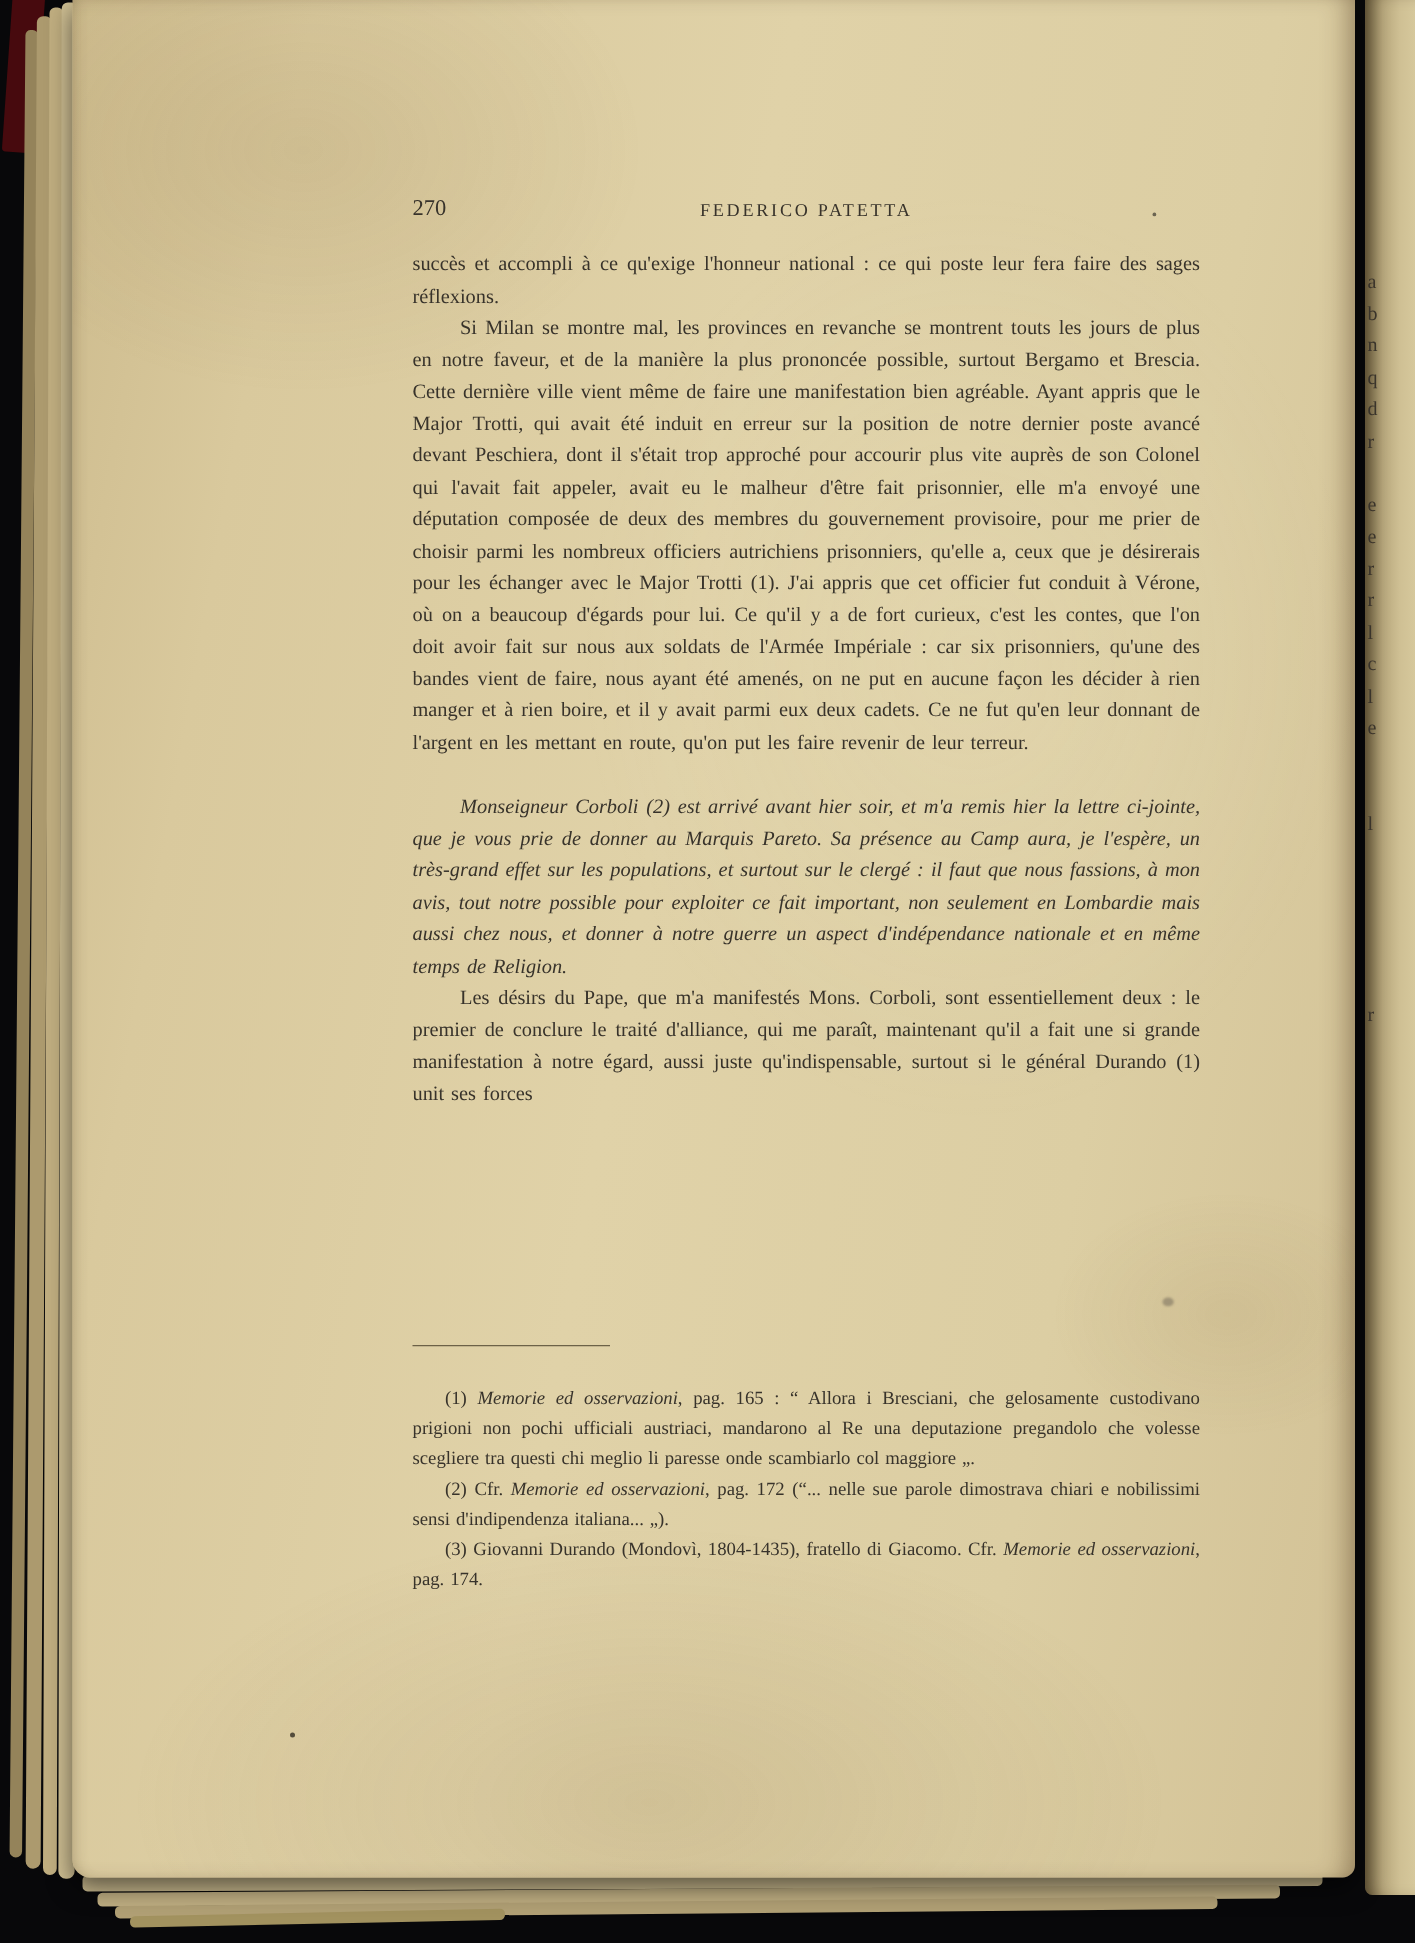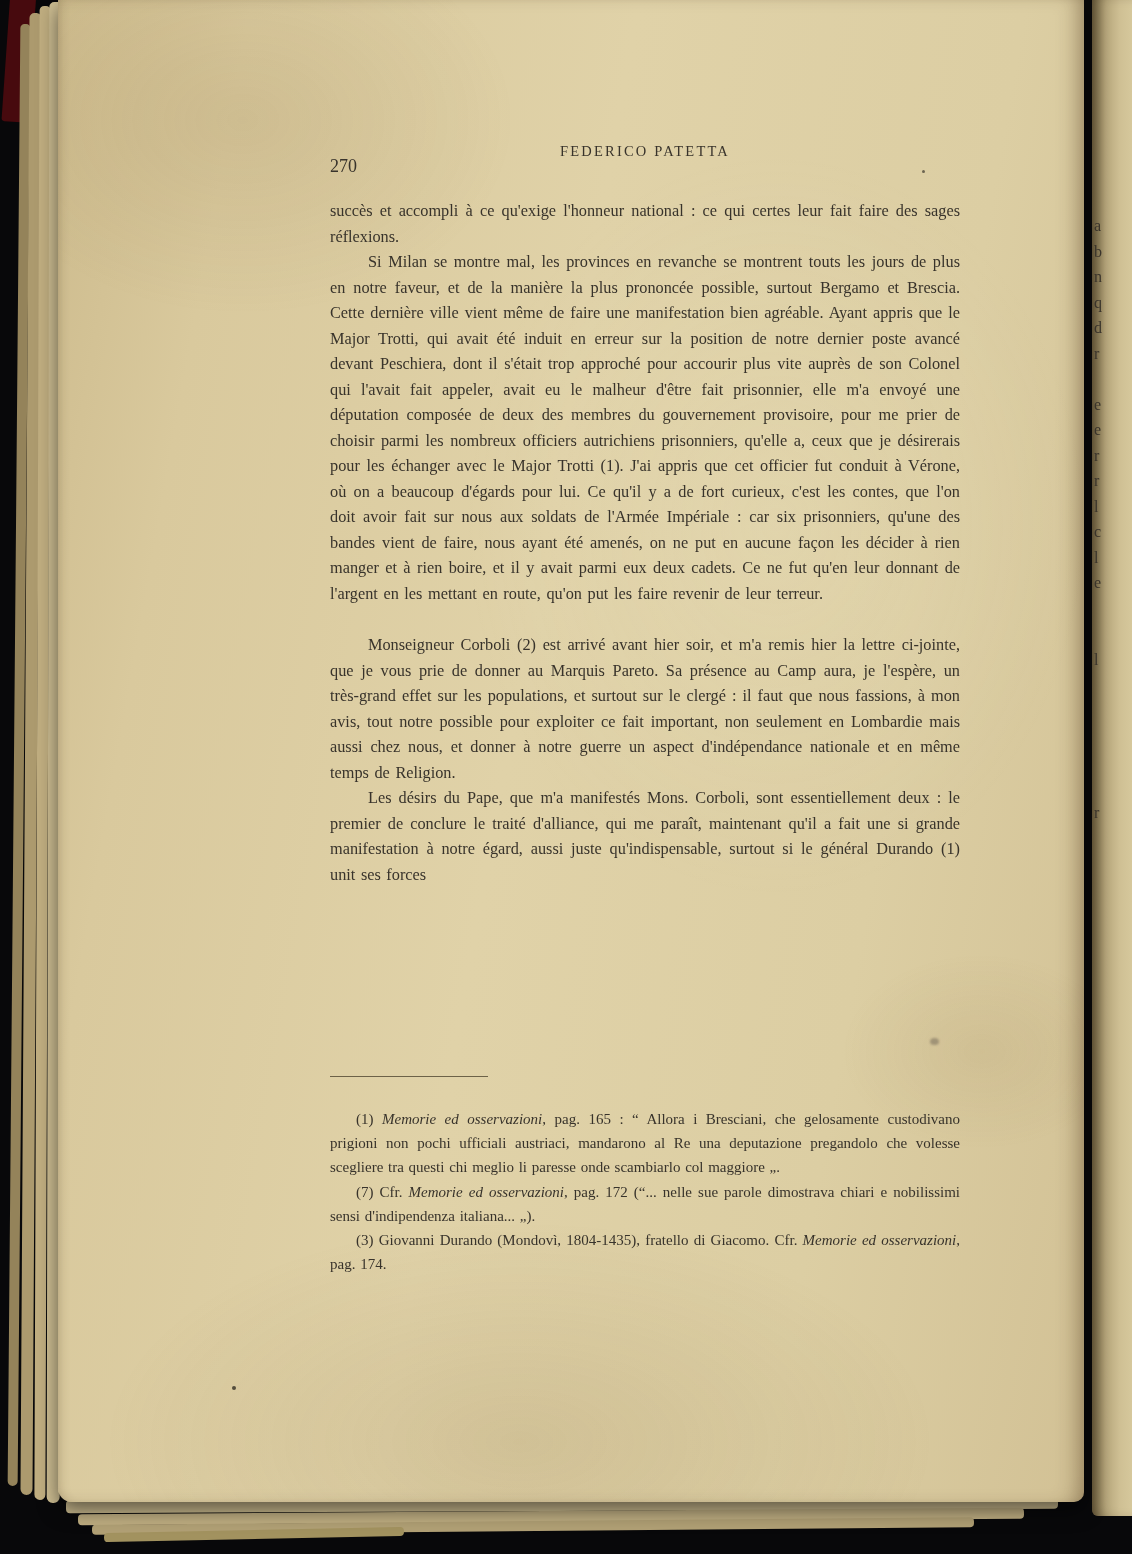--- a/index.html
+++ b/index.html
@@ -37,29 +37,29 @@
                 inset 8px 0 12px -8px rgba(60,40,15,.3),
                 0 8px 20px rgba(0,0,0,.55); }
   .page::before { content:""; position:absolute; inset:0; border-radius:inherit; pointer-events:none;
     background:
       radial-gradient(ellipse 420px 300px at 18% 8%,  rgba(110,80,35,.10), transparent 65%),
       radial-gradient(ellipse 520px 620px at 70% 35%, rgba(255,250,225,.12), transparent 60%),
       radial-gradient(ellipse 640px 340px at 45% 96%, rgba(110,80,35,.12), transparent 65%),
       radial-gradient(ellipse 200px 140px at 90% 70%, rgba(120,90,40,.08), transparent 70%); }
 
   .page-number { position:absolute; left:272px; top:156px; font-size:18px; color:var(--ink,#38332b); }
-  .running-header { position:absolute; left:272px; top:143px; width:630px; text-align:center;
+  .running-header { position:absolute; left:272px; top:161px; width:630px; text-align:center;
     font-size:14.5px; letter-spacing:2.2px; color:var(--ink,#38332b); }
 
   .body-text { position:absolute; left:272px; top:198px; width:630px;
     font-size:16.3px; line-height:25.5px; color:var(--ink,#38332b);
     text-align:justify; word-spacing:1.5px; }
   .body-text p { margin:0; }
   .body-text p.ind { text-indent:38px; }
-  .body-text p.gap { margin-top:26px; }
+  .body-text p.gap { margin-top:26px;font-style:italic; }
 
   .footnotes { position:absolute; left:272px; top:1076px; width:630px; color:var(--ink,#38332b); }
   .fn-rule { width:158px; height:0; border-top:1.5px solid rgba(70,60,40,.75); margin-bottom:30px; }
   .fn { margin:0; font-size:15px; line-height:24.2px; text-align:justify; text-indent:26px; word-spacing:1px; }
   .fn .it { font-style:italic; }
 
   .speck { position:absolute; border-radius:50%; }
   .sp1 { left:174px; top:1386px; width:4px; height:4px; background:rgba(50,45,35,.8); }
   .sp2 { left:872px; top:1038px; width:9px; height:7px; background:rgba(110,100,85,.5); filter:blur(1px); }
   .sp3 { left:864px; top:170px;  width:3px; height:3px; background:rgba(60,55,45,.7); }
@@ -87,31 +87,31 @@
   <div class="bstrip b2"></div>
   <div class="bstrip b3"></div>
   <div class="bstrip b4"></div>
 
   <div class="page">
 
     <div class="page-number">270</div>
     <div class="running-header">FEDERICO PATETTA</div>
 
     <div class="body-text">
-      <p class="cont">succès et accompli à ce qu'exige l'honneur national : ce qui certes leur fait faire des sages réflexions.</p>
+      <p class="cont">succès et accompli à ce qu'exige l'honneur national : ce qui poste leur fera faire des sages réflexions.</p>
       <p class="ind">Si Milan se montre mal, les provinces en revanche se montrent touts les jours de plus en notre faveur, et de la manière la plus prononcée possible, surtout Bergamo et Brescia. Cette dernière ville vient même de faire une manifestation bien agréable. Ayant appris que le Major Trotti, qui avait été induit en erreur sur la position de notre dernier poste avancé devant Peschiera, dont il s'était trop approché pour accourir plus vite auprès de son Colonel qui l'avait fait appeler, avait eu le malheur d'être fait prisonnier, elle m'a envoyé une députation composée de deux des membres du gouvernement provisoire, pour me prier de choisir parmi les nombreux officiers autrichiens prisonniers, qu'elle a, ceux que je désirerais pour les échanger avec le Major Trotti (1). J'ai appris que cet officier fut conduit à Vérone, où on a beaucoup d'égards pour lui. Ce qu'il y a de fort curieux, c'est les contes, que l'on doit avoir fait sur nous aux soldats de l'Armée Impériale : car six prisonniers, qu'une des bandes vient de faire, nous ayant été amenés, on ne put en aucune façon les décider à rien manger et à rien boire, et il y avait parmi eux deux cadets. Ce ne fut qu'en leur donnant de l'argent en les mettant en route, qu'on put les faire revenir de leur terreur.</p>
       <p class="ind gap">Monseigneur Corboli (2) est arrivé avant hier soir, et m'a remis hier la lettre ci-jointe, que je vous prie de donner au Marquis Pareto. Sa présence au Camp aura, je l'espère, un très-grand effet sur les populations, et surtout sur le clergé : il faut que nous fassions, à mon avis, tout notre possible pour exploiter ce fait important, non seulement en Lombardie mais aussi chez nous, et donner à notre guerre un aspect d'indépendance nationale et en même temps de Religion.</p>
       <p class="ind">Les désirs du Pape, que m'a manifestés Mons. Corboli, sont essentiellement deux : le premier de conclure le traité d'alliance, qui me paraît, maintenant qu'il a fait une si grande manifestation à notre égard, aussi juste qu'indispensable, surtout si le général Durando (1) unit ses forces</p>
     </div>
 
     <div class="footnotes">
       <div class="fn-rule"></div>
       <div id="fn-list">
           <p class="fn"><span>(1) </span><span class="it">Memorie ed osservazioni</span><span>, pag. 165 : “ Allora i Bresciani, che gelosamente custodivano prigioni non pochi ufficiali austriaci, mandarono al Re una deputazione pregandolo che volesse scegliere tra questi chi meglio li paresse onde scambiarlo col maggiore „.</span></p>
-          <p class="fn"><span>(7) Cfr. </span><span class="it">Memorie ed osservazioni</span><span>, pag. 172 (“... nelle sue parole dimostrava chiari e nobilissimi sensi d'indipendenza italiana... „).</span></p>
+          <p class="fn"><span>(2) Cfr. </span><span class="it">Memorie ed osservazioni</span><span>, pag. 172 (“... nelle sue parole dimostrava chiari e nobilissimi sensi d'indipendenza italiana... „).</span></p>
           <p class="fn"><span>(3) Giovanni Durando (Mondovì, 1804-1435), fratello di Giacomo. Cfr. </span><span class="it">Memorie ed osservazioni</span><span>, pag. 174.</span></p>
         </div>
     </div>
 
     <div class="speck sp1"></div>
     <div class="speck sp2"></div>
     <div class="speck sp3"></div>
   </div>
 
   <div class="facing-page">

